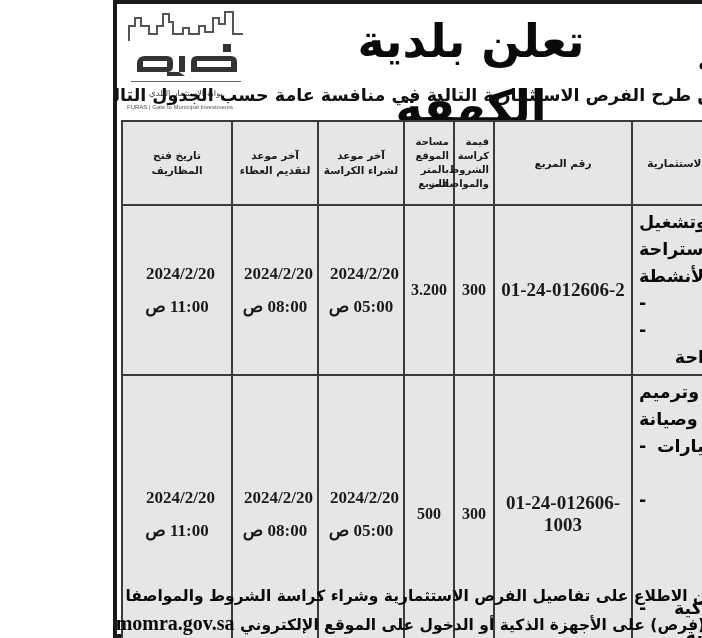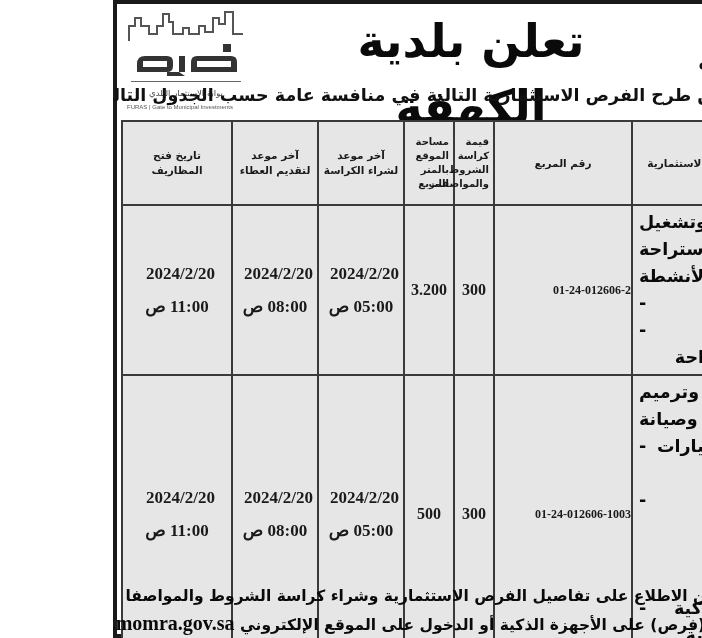--- a/index.html
+++ b/index.html
@@ -59,21 +59,21 @@
   th.narrow { font-size: 10px; line-height: 14px; text-align: justify; text-align-last: justify; padding: 2px 4px; }
 
   td.num-col { font-size: 13px; font-weight: bold; }
   td.name-cell {
     font-weight: bold; font-size: 17.5px; line-height: 27px; color: #0a0a0a;
     padding: 3px 6px; text-align: justify; text-align-last: center;
   }
   td.code-cell, td.val-cell, td.date-cell {
     font-family: "Liberation Serif", serif; font-weight: bold; color: #1a1a1a;
   }
-  td.code-cell { font-size: 12px; direction: ltr; text-align: right; }
+  td.code-cell { font-size: 19px; direction: ltr; }
   td.val-cell { font-size: 16px; direction: ltr; }
   td.date-cell { font-size: 17px; line-height: 22px; }
   .date-line { display: block; direction: ltr; margin-left: 7px; }
   .time-line { display: block; direction: rtl; margin-top: 11px; }
 
   tr.r1 td { height: 120px; }
   tr.r2 td { height: 143px; }
 
   
   .footer {

